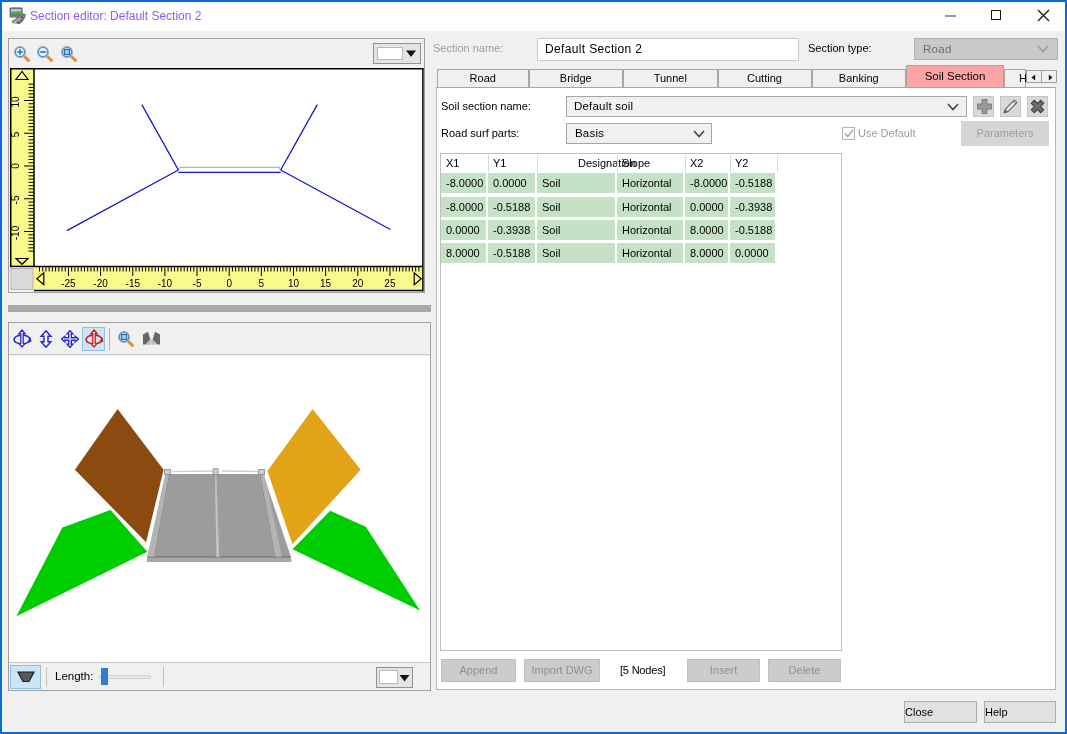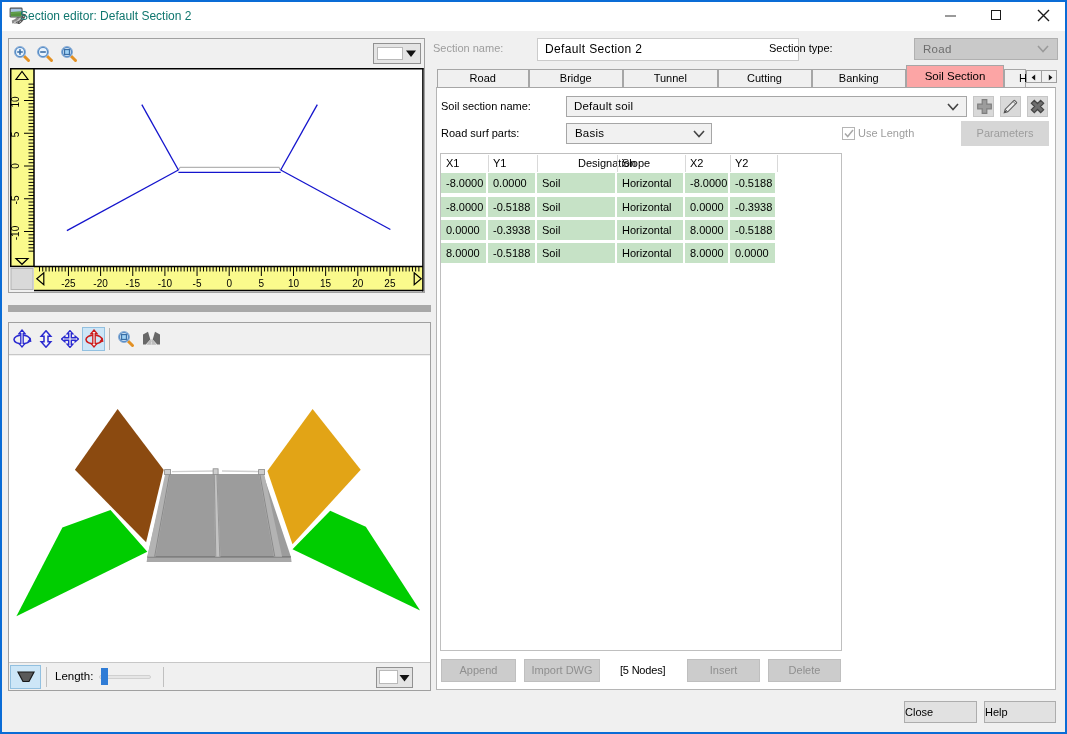--- a/index.html
+++ b/index.html
@@ -17,21 +17,21 @@
 <svg class="abs" style="left:9px;top:6px" width="17" height="18" viewBox="0 0 17 18">
 <path d="M3,16 C7,15.5 10,13 11.5,7" stroke="#8a8a8a" stroke-width="3.2" fill="none"></path>
 <path d="M5,17 C9,16.5 12,13.5 13.5,7.5" stroke="#c2c2c2" stroke-width="2.6" fill="none"></path>
 <path d="M7,17.5 C11,17 14,14 15.5,8" stroke="#565656" stroke-width="3.0" fill="none"></path>
 <path d="M7,17.5 C11,17 14,14 15.5,8" stroke="#e8e8e8" stroke-width="0.8" stroke-dasharray="2,1.5" fill="none"></path>
 <rect x="0.6" y="1.6" width="13" height="10" rx="1.4" fill="#4e4e4e"></rect>
 <rect x="1.7" y="2.7" width="10.8" height="7.8" fill="#a9c6e4"></rect>
 <path d="M1.7,6 L12.5,5.2 L12.5,10.5 L1.7,10.5 Z" fill="#55933f"></path>
 <path d="M1.7,6.8 L12.5,6 L12.5,7 L1.7,7.8 Z" fill="#6aa657"></path>
 </svg>
-<div class="abs" style="left:20px;top:9px;font-size:12px;color:#0f766e;">Section editor: Default Section 2</div>
+<div class="abs" style="left:30px;top:9px;font-size:12px;color:#8b5cf6;">Section editor: Default Section 2</div>
 <div class="abs" style="left:945px;top:15px;width:11px;height:1.5px;background:#9a9a9a;"></div>
 <div class="abs" style="left:991px;top:10px;width:10px;height:10px;border:1.3px solid #1a1a1a;"></div>
 <svg class="abs" style="left:1037px;top:9px" width="13" height="13" viewBox="0 0 13 13">
 <path d="M1,1 L12,12 M12,1 L1,12" stroke="#1a1a1a" stroke-width="1.4"></path>
   </svg>
 <div class="abs" style="left:8px;top:38px;width:417px;height:255px;background:#f0f0f0;border:1px solid #a0a0a0;"></div>
 <div class="abs" style="left:8px;top:322px;width:423px;height:369px;background:#f0f0f0;border:1px solid #a0a0a0;"></div>
 <svg class="abs" style="left:13px;top:45px" width="18" height="18" viewBox="0 0 18 18">
     <line x1="10.5" y1="10.5" x2="15.5" y2="15.5" stroke="#e29023" stroke-width="3" stroke-linecap="round"></line>
     <circle cx="7" cy="7" r="5.6" fill="#e9f3fd" stroke="#9ab6d8" stroke-width="1"></circle>
@@ -162,21 +162,21 @@
 <div class="abs" style="left:99px;top:674.5px;width:52px;height:4px;background:#e6e6e6;border:1px solid #d0d0d0;border-radius:2px;"></div>
 <div class="abs" style="left:101px;top:668px;width:7px;height:17px;background:#2f7cd6;"></div>
 <div class="abs" style="left:163px;top:667px;width:1px;height:20px;background:#c0c0c0;"></div>
 <div class="abs" style="left:376px;top:667px;width:37px;height:21px;background:#e4e4e4;border:1px solid #919191;"></div>
 <div class="abs" style="left:379px;top:670px;width:19px;height:14px;background:#ffffff;border:1px solid #b9b9b9;"></div>
 <svg class="abs" style="left:399px;top:674px" width="11" height="8" viewBox="0 0 11 8">
     <path d="M0.5,1 L10.5,1 L5.5,7.5 Z" fill="#111"></path>
   </svg>
 <div class="abs dis" style="left:433px;top:42px;font-size:11px;">Section name:</div>
 <div class="abs" style="left:537px;top:38px;width:262px;height:23px;background:#fff;border:1px solid #cbcbcb;font-size:12px;letter-spacing:0.35px;line-height:21px;padding-left:7px;color:#000;">Default Section 2</div>
-<div class="abs lbl" style="left:769px;top:42px;">Section type:</div>
+<div class="abs lbl" style="left:808px;top:42px;">Section type:</div>
 <div class="abs" style="left:914px;top:38px;width:144px;height:22px;background:#c9c9c9;border:1px solid #b0b0b0;font-size:11.5px;letter-spacing:0.3px;line-height:20px;padding-left:8px;color:#6e6e6e;">Road</div>
 <svg class="abs" style="left:1036px;top:44px" width="14" height="10" viewBox="0 0 14 10">
     <path d="M2,2 L7,7.5 L12,2" fill="none" stroke="#9a9a9a" stroke-width="1.6"></path>
   </svg>
 <div class="tab" style="left:437px;width:91.5px;">Road</div>
 <div class="tab" style="left:528.5px;width:94.5px;">Bridge</div>
 <div class="tab" style="left:623px;width:94.5px;">Tunnel</div>
 <div class="tab" style="left:717.5px;width:94px;">Cutting</div>
 <div class="tab" style="left:811.5px;width:94.5px;">Banking</div>
 <div class="tab" style="left:1004px;width:22px;text-align:left;padding-left:14px;">H</div>
@@ -213,21 +213,21 @@
   </svg>
 <div class="abs lbl" style="left:441px;top:127px;">Road surf parts:</div>
 <div class="abs" style="left:566px;top:123px;width:146px;height:21px;background:#f1f1f1;border:1px solid #a6a6a6;font-size:11.5px;letter-spacing:0.2px;line-height:19px;padding-left:8px;color:#000;">Basis</div>
 <svg class="abs" style="left:692px;top:129px" width="14" height="10" viewBox="0 0 14 10">
     <path d="M2,2 L7,7.5 L12,2" fill="none" stroke="#444" stroke-width="1.6"></path>
   </svg>
 <div class="abs" style="left:842px;top:127px;width:13px;height:13px;background:#fff;border:1px solid #b5b5b5;"></div>
 <svg class="abs" style="left:844px;top:129px" width="10" height="9" viewBox="0 0 10 9">
     <path d="M1,4.5 L3.7,7.5 L9,1" fill="none" stroke="#a8a8a8" stroke-width="1.5"></path>
   </svg>
-<div class="abs dis" style="left:858px;top:127px;font-size:11px;">Use Length</div>
+<div class="abs dis" style="left:858px;top:127px;font-size:11px;">Use Default</div>
 <div class="abs" style="left:961px;top:121px;width:88px;height:25px;background:#d6d6d6;color:#9d9d9d;font-size:11px;text-align:center;line-height:25px;">Parameters</div>
 <div class="abs" style="left:440px;top:153px;width:402px;height:498px;background:#fff;border:1px solid #bfbfbf;"></div>
 <div class="abs" style="left:446px;top:157px;font-size:11px;color:#000;">X1</div>
 <div class="abs" style="left:493px;top:157px;font-size:11px;color:#000;text-align:right;">Y1</div>
 <div class="abs" style="left:542px;top:157px;font-size:11px;color:#000;padding-left:36px;">Designation</div>
 <div class="abs" style="left:622px;top:157px;font-size:11px;color:#000;">Slope</div>
 <div class="abs" style="left:690px;top:157px;font-size:11px;color:#000;">X2</div>
 <div class="abs" style="left:735px;top:157px;font-size:11px;color:#000;">Y2</div>
 <div class="abs" style="left:488px;top:155px;width:1px;height:17px;background:#d9d9d9;"></div>
 <div class="abs" style="left:537px;top:155px;width:1px;height:17px;background:#d9d9d9;"></div>

